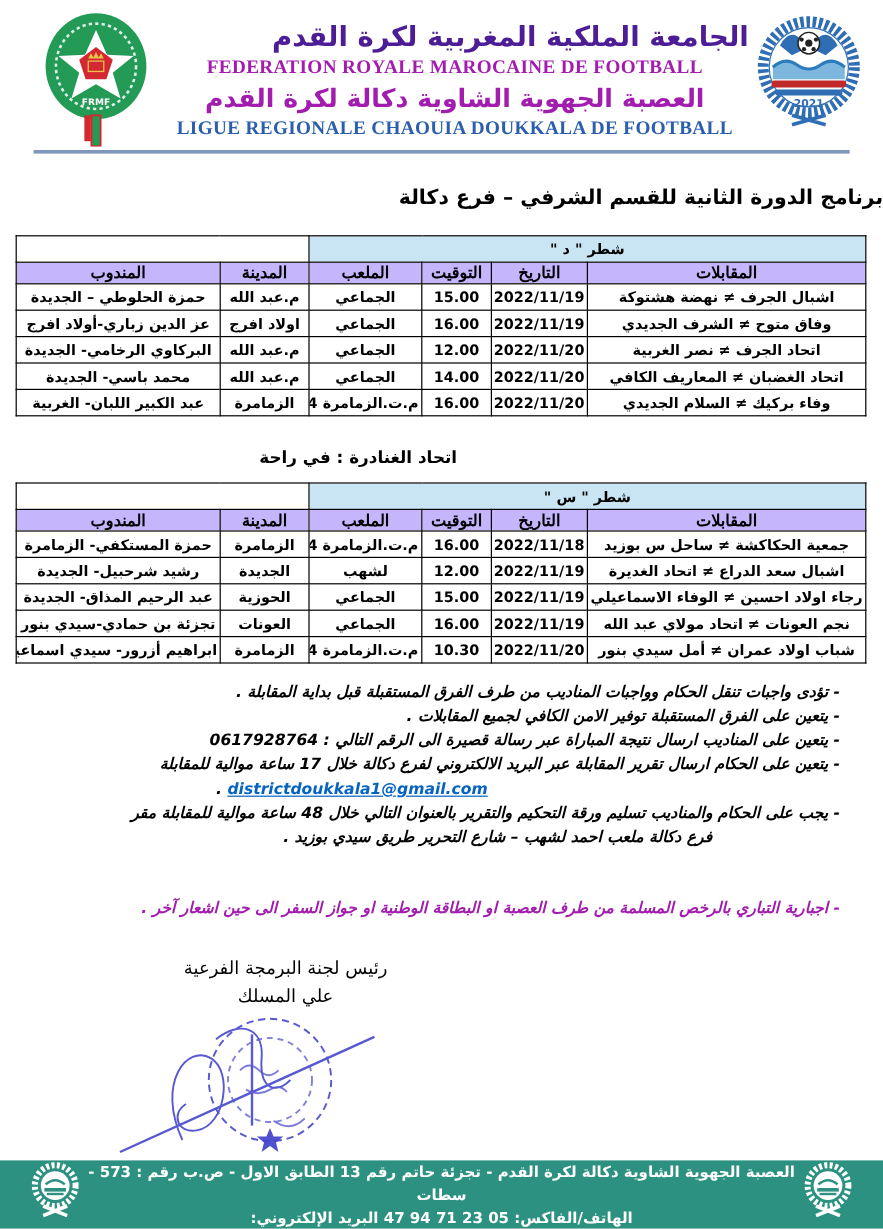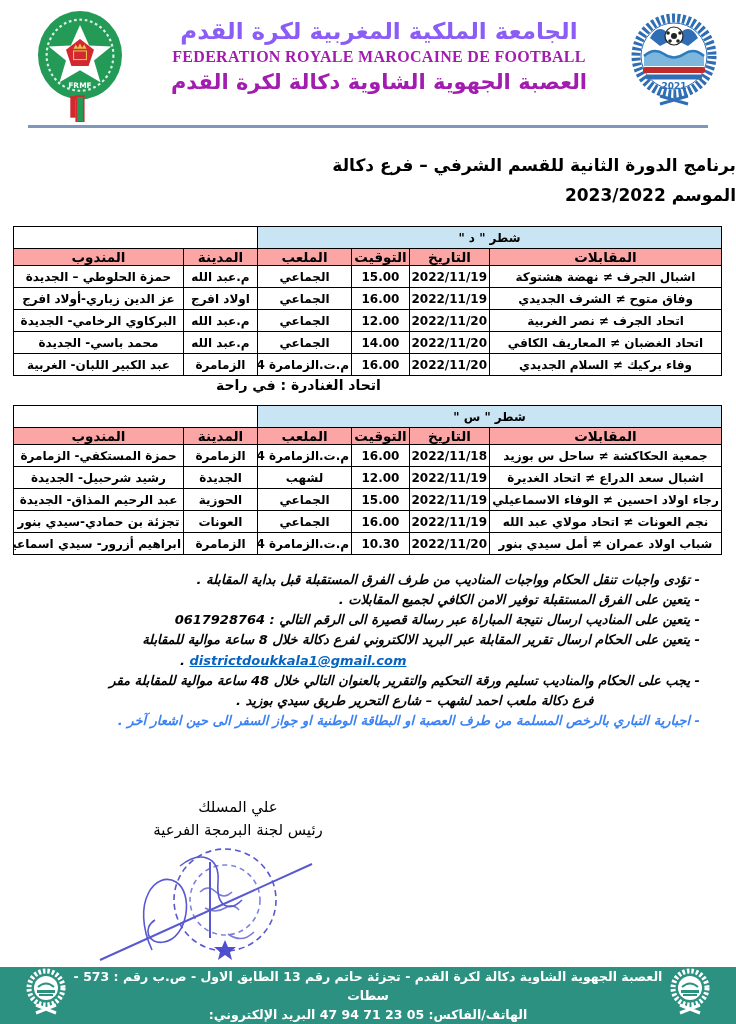--- a/index.html
+++ b/index.html
@@ -5,49 +5,49 @@
   * { box-sizing: border-box; }
   body { margin:0; background:#9a9a9a; }
   .page {
     width:736px; height:1024px; margin:0 auto; background:#fff;
     position:relative; overflow:hidden;
     font-family:"DejaVu Sans", sans-serif;
   }
   
   .hdr { display:flex; align-items:flex-start; padding:10px 12px 0 26px; }
   .hdr-center { flex:1; text-align:center; padding-top:6px; }
-  .h-ar-red  { color:#8b5cf6; font-weight:bold; font-size:23px; line-height:30px; }
+  .h-ar-red  { color:#4c1d95; font-weight:bold; font-size:23px; line-height:30px;text-align:right; }
   .h-fr-red  { color:#a21caf; font-weight:bold; font-size:16px; line-height:22px;
                font-family:"Liberation Serif", serif; letter-spacing:.3px; }
   .h-ar-blue { color:#a21caf; font-weight:bold; font-size:21px; line-height:29px; }
   .h-fr-blue { color:#2b5fae; font-weight:bold; font-size:16px; line-height:22px;
                font-family:"Liberation Serif", serif; letter-spacing:.3px; }
   .hdr-divider { height:3px; background:#7e97ba; margin:3px 28px 0 28px; }
   
   .doc-title { direction:rtl; font-weight:bold; font-size:17px;
                margin-top:22px; line-height:30px; color:#000; }
   
   table.sched { border-collapse:collapse; direction:rtl; margin:16px 14px 0 auto;
                 width:708px; table-layout:fixed; }
   table.sched td { border:1px solid #000; font-size:12px; font-weight:bold;
                    text-align:center; height:22px; padding:0 2px; overflow:hidden;
                    white-space:nowrap; }
   td.band { background:#c9e4f2; font-size:18px; height:40px; }
   td.noband { border:none; background:#fff; }
-  tr.head-row td { background:#fca5a5; font-size:13.5px; height:16px; }
+  tr.head-row td { background:#c4b5fd; font-size:13.5px; height:16px;font-family:Liberation Serif, serif; }
   
   .rest-note { direction:rtl; text-align:right; padding-left:216px; text-align:left;
-               font-weight:bold; font-size:14px; margin-top:1px; }
+               font-weight:bold; font-size:14px; margin-top:27px; }
   
   .notes { direction:rtl; margin:15px 36px 0 20px; font-weight:bold; font-size:13px; color:#000;font-style:italic; }
   .note { text-align:right; line-height:20px; }
   .note-cont { padding-left:216px; text-align:left; line-height:20px; }
   .email-line { text-align:left; padding-left:160px; line-height:21px; }
   .email-link { color:#0563c1; text-decoration:underline; direction:ltr; unicode-bidi:embed; }
-  .red-note { color:#3b82f6; }
+  .red-note { color:#a21caf;margin-top:39px; }
   
   .sig-block { position:absolute; top:796px; left:78px; width:320px; text-align:center;
                direction:rtl; font-size:15px; line-height:23px; }
   .stamp { position:absolute; top:842px; left:60px; }
   
   .footer { position:absolute; left:0; right:0; bottom:0; height:57px; background:#2d9182;
             display:flex; align-items:flex-start; padding:0 20px; }
   .footer-center { flex:1; text-align:center; color:#fff; font-weight:bold;
                    direction:rtl; font-size:12.5px; line-height:19px; }
   .f-email { direction:ltr; unicode-bidi:embed; font-size:14px; }
@@ -67,20 +67,21 @@
       <rect x="44" y="38" width="12" height="8" fill="#d3282f" stroke="#e9c24b" stroke-width="1"></rect>
       <text x="50" y="72" font-size="7" font-weight="bold" fill="#ffffff" text-anchor="middle" font-family="DejaVu Sans, sans-serif">FRMF</text>
       <rect x="41" y="80" width="5" height="20" fill="#d3282f"></rect>
       <rect x="46.5" y="80" width="7" height="24" fill="#239b57" stroke="#d3282f" stroke-width="1.5"></rect>
     </svg>
 
     <div class="hdr-center">
       <div class="h-ar-red">الجامعة الملكية المغربية لكرة القدم</div>
       <div class="h-fr-red">FEDERATION ROYALE MAROCAINE DE FOOTBALL</div>
       <div class="h-ar-blue">العصبة الجهوية الشاوية دكالة لكرة القدم</div>
+      <div class="h-fr-blue">LIGUE REGIONALE CHAOUIA DOUKKALA DE FOOTBALL</div>
     </div>
 
     <svg width="100" height="100" viewBox="0 0 100 96">
       <circle cx="50" cy="44" r="38" fill="none" stroke="#2f6eb5" stroke-width="9" stroke-dasharray="3 2.2"></circle>
       <circle cx="50" cy="44" r="33" fill="#ffffff" stroke="#2f6eb5" stroke-width="1"></circle>
       <path d="M26,26 q6,-12 14,-8 q6,3 4,12 l-8,4 z" fill="#2f6eb5"></path>
       <path d="M74,26 q-6,-12 -14,-8 q-6,3 -4,12 l8,4 z" fill="#2f6eb5"></path>
       <circle cx="50" cy="24" r="9" fill="#ffffff" stroke="#222" stroke-width="1.2"></circle>
       <circle cx="50" cy="24" r="3" fill="#222"></circle>
       <circle cx="44" cy="21" r="1.8" fill="#222"></circle>
@@ -92,21 +93,20 @@
       <rect x="19" y="55" width="62" height="6" rx="2" fill="#c02a2a"></rect>
       <rect x="22" y="62.5" width="56" height="5" rx="1.5" fill="#2f6eb5"></rect>
       <text x="50" y="77" font-size="9" font-weight="bold" fill="#2f6eb5" text-anchor="middle" font-family="DejaVu Sans, sans-serif">2021</text>
       <path d="M36,84 L64,92 M64,84 L36,92" stroke="#2f6eb5" stroke-width="3"></path>
     </svg>
   </div>
   <div class="hdr-divider"></div>
 
   <div class="doc-title">
     <div>برنامج الدورة الثانية للقسم الشرفي – فرع دكالة</div>
-    <div>الموسم 2023/2022</div>
   </div>
 
   <table class="sched">
     <colgroup>
       <col style="width:232px">
         <col style="width:80px">
         <col style="width:58px">
       <col style="width:94px">
         <col style="width:74px">
         <col style="width:170px">
@@ -235,30 +235,30 @@
           <td>الزمامرة</td>
           <td>ابراهيم أزرور- سيدي اسماعيل</td>
         </tr>
       </tbody>
   </table>
 
   <div class="notes">
     <div class="note">- تؤدى واجبات تنقل الحكام وواجبات المناديب من طرف الفرق المستقبلة قبل بداية المقابلة .</div>
     <div class="note">- يتعين على الفرق المستقبلة توفير الامن الكافي لجميع المقابلات .</div>
     <div class="note">- يتعين على المناديب ارسال نتيجة المباراة عبر رسالة قصيرة الى الرقم التالي : 0617928764</div>
-    <div class="note">- يتعين على الحكام ارسال تقرير المقابلة عبر البريد الالكتروني لفرع دكالة خلال 8 ساعة موالية للمقابلة</div>
+    <div class="note">- يتعين على الحكام ارسال تقرير المقابلة عبر البريد الالكتروني لفرع دكالة خلال 17 ساعة موالية للمقابلة</div>
     <div class="note email-line"><a class="email-link" href="#">districtdoukkala1@gmail.com</a> <span>.</span></div>
     <div class="note">- يجب على الحكام والمناديب تسليم ورقة التحكيم والتقرير بالعنوان التالي خلال 48 ساعة موالية للمقابلة مقر</div>
     <div class="note-cont">فرع دكالة ملعب احمد لشهب – شارع التحرير طريق سيدي بوزيد .</div>
     <div class="note red-note">- اجبارية التباري بالرخص المسلمة من طرف العصبة او البطاقة الوطنية او جواز السفر  الى حين اشعار آخر .</div>
   </div>
 
   <div class="sig-block">
+    <div>رئيس لجنة البرمجة الفرعية</div>
     <div>علي المسلك</div>
-    <div>رئيس لجنة البرمجة الفرعية</div>
   </div>
 
   <svg class="stamp" width="280" height="128" viewBox="0 0 280 128">
     <g stroke="#4747cc" fill="none" stroke-width="1.6" opacity="0.9">
       <circle cx="165" cy="58" r="51" stroke-dasharray="6 4"></circle>
       <circle cx="165" cy="58" r="35" stroke-dasharray="5 4" opacity="0.75"></circle>
       <path d="M140,50 q8,-8 16,0 q8,8 16,0" opacity="0.8"></path>
       <path d="M145,66 q10,6 20,0 q8,-5 14,2" opacity="0.8"></path>
       <path d="M92,108 C70,60 96,28 116,40 C134,51 128,96 104,100 C88,103 82,86 95,78"></path>
       <path d="M120,24 C140,8 160,14 158,40 C156,66 170,70 182,58"></path>

